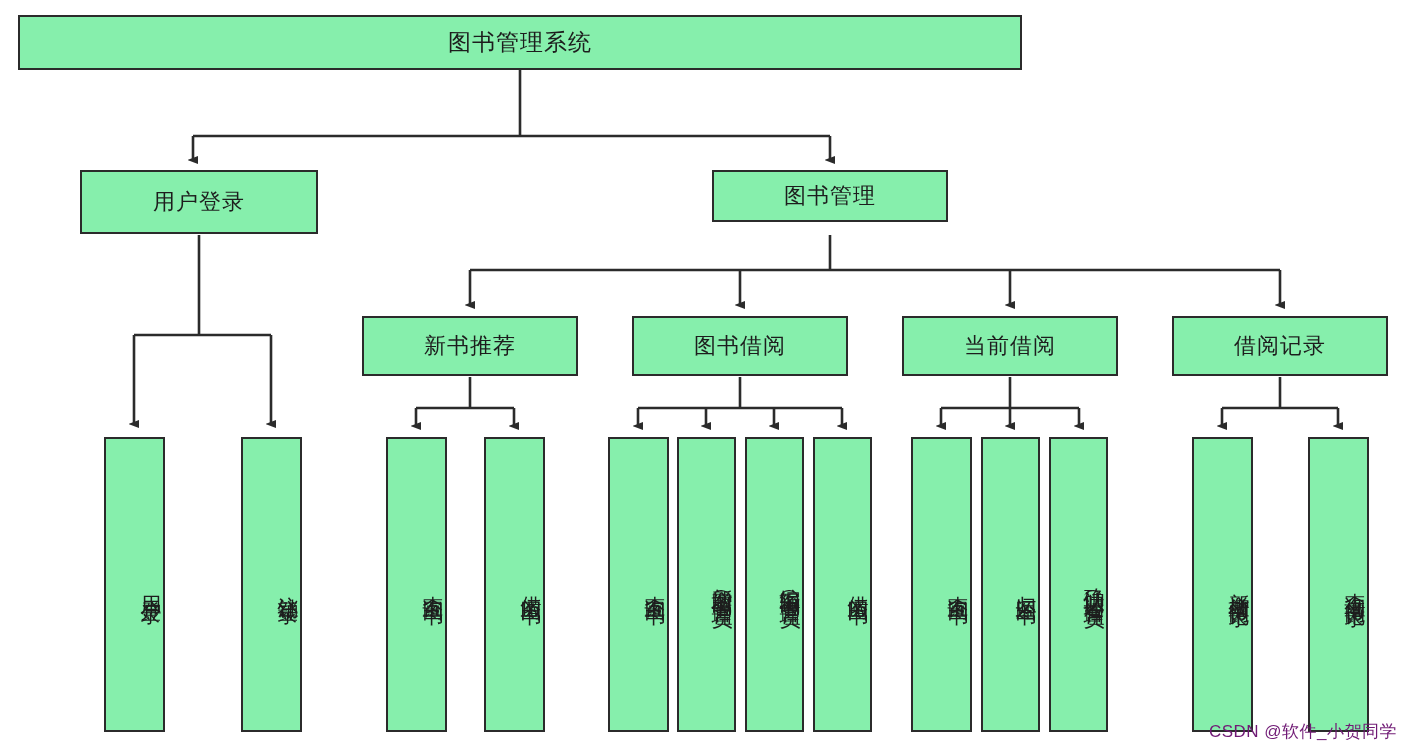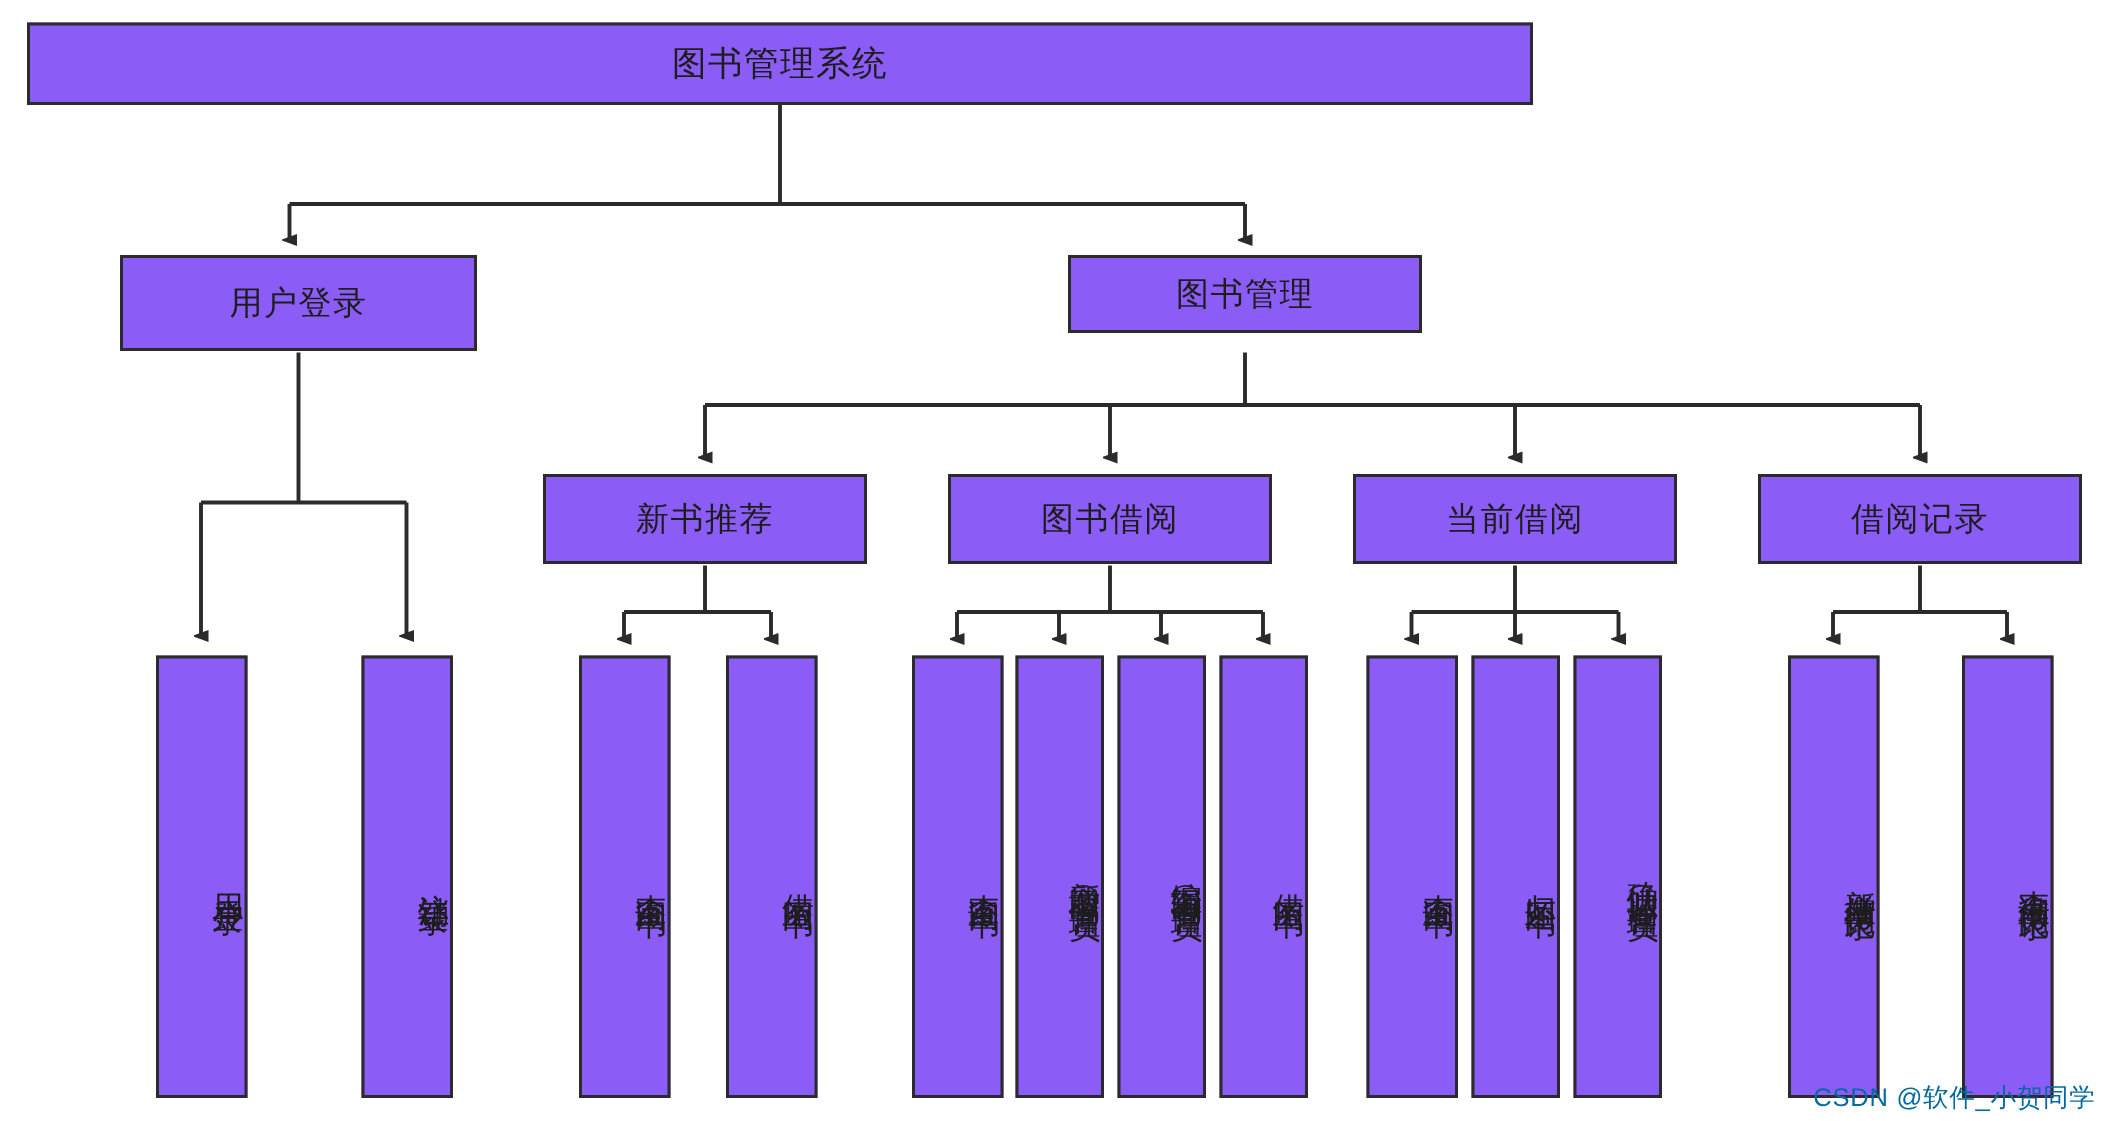--- a/index.html
+++ b/index.html
@@ -9,21 +9,21 @@
     font-family:"Liberation Sans","DejaVu Sans",sans-serif;
     overflow:hidden;
   }
   #canvas{position:relative;width:1405px;height:747px;}
 
   svg#links{position:absolute;left:0;top:0;width:1405px;height:747px;}
 
   .node{
     position:absolute;
     box-sizing:border-box;
-    background:#8b5cf6;
+    background:#86efac;
     border:2px solid #2b2b2b;
     display:flex;
     align-items:center;
     justify-content:center;
     color:#1d1d1d;
   }
   .node.h{
     font-size:22px;
     letter-spacing:1px;
   }
@@ -41,21 +41,21 @@
   .node.v .vlabel{
     writing-mode:vertical-rl;
     text-orientation:upright;
     white-space:nowrap;
   }
   .watermark{
     position:absolute;
     right:8px;
     bottom:4px;
     font-size:17px;
-    color:#0369a1;
+    color:#701a75;
     letter-spacing:0.5px;
     white-space:nowrap;
   }
 </style>
 </head>
 <body>
 
 <div id="canvas">
 
   <svg id="links" viewBox="0 0 1405 747">

